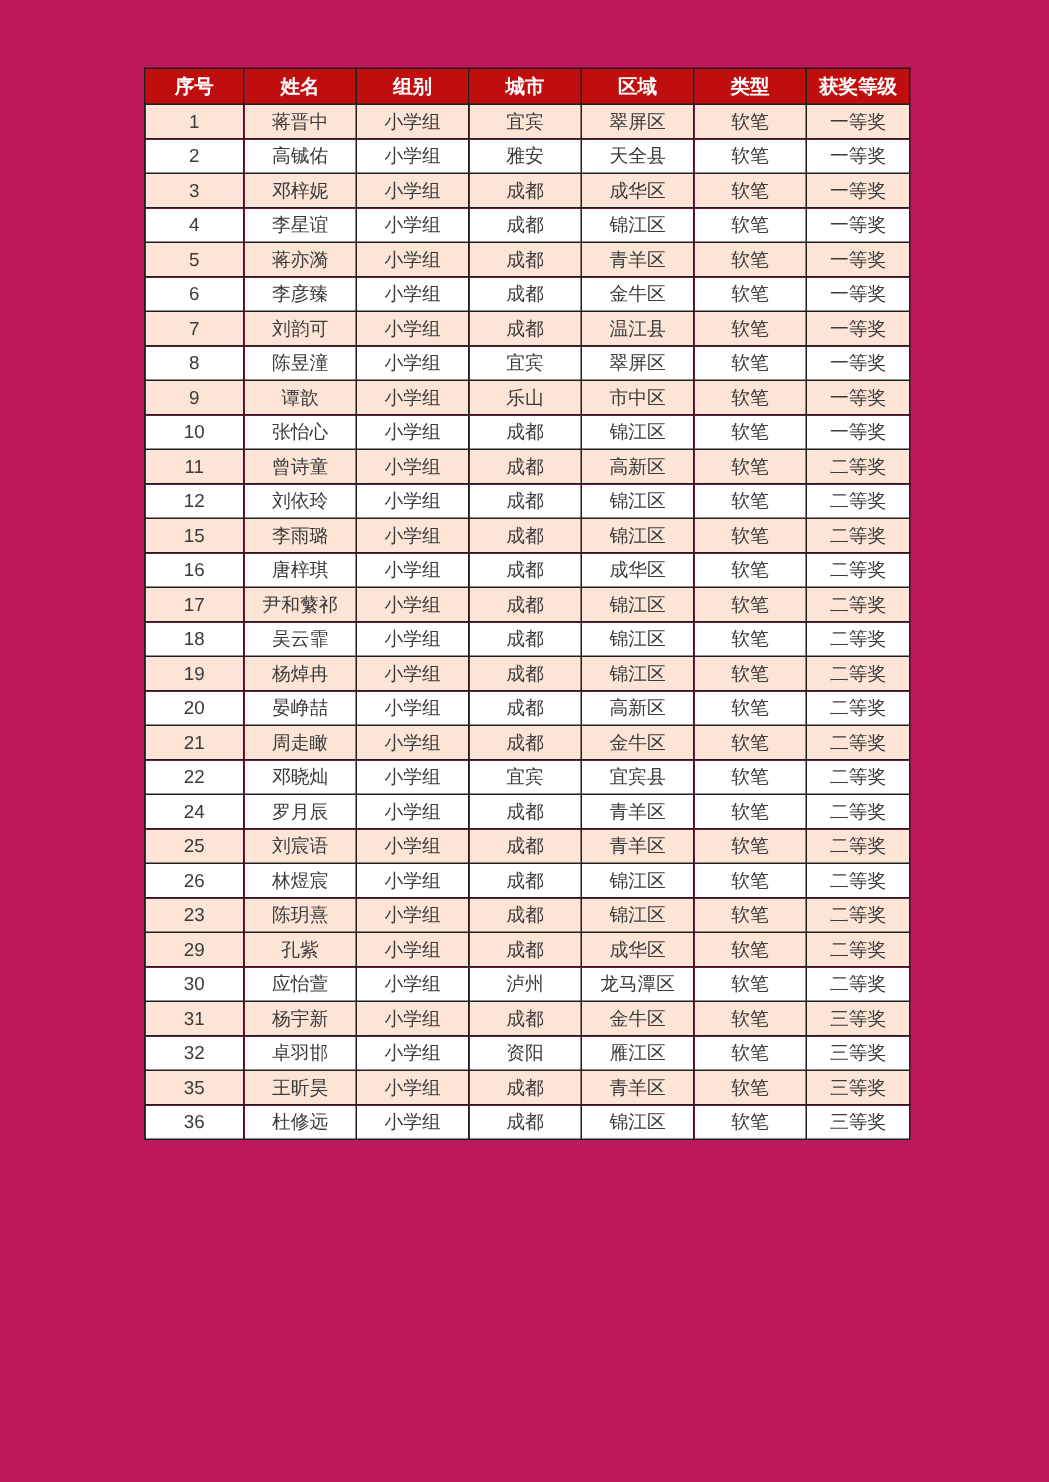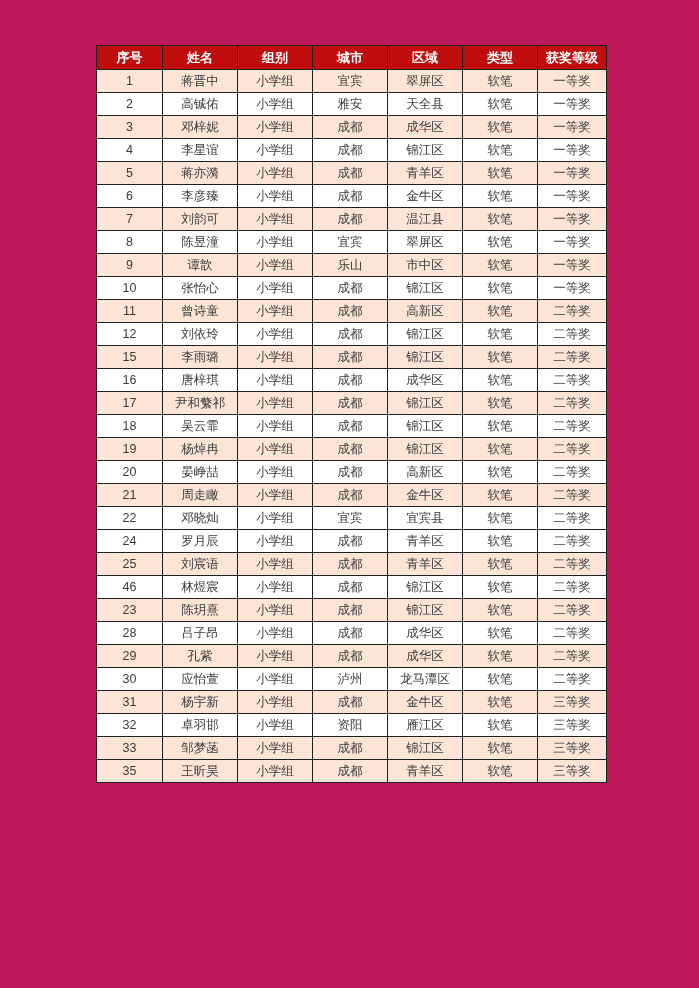--- a/index.html
+++ b/index.html
@@ -274,46 +274,37 @@
         <tr class="odd">
           <td>25</td>
           <td>刘宸语</td>
           <td>小学组</td>
           <td>成都</td>
           <td>青羊区</td>
           <td>软笔</td>
           <td>二等奖</td>
         </tr>
         <tr class="even">
-          <td>46</td>
+          <td>26</td>
           <td>林煜宸</td>
           <td>小学组</td>
           <td>成都</td>
           <td>锦江区</td>
           <td>软笔</td>
           <td>二等奖</td>
         </tr>
         <tr class="odd">
           <td>23</td>
           <td>陈玥熹</td>
           <td>小学组</td>
           <td>成都</td>
           <td>锦江区</td>
           <td>软笔</td>
           <td>二等奖</td>
         </tr>
-        <tr class="even">
-          <td>28</td>
-          <td>吕子昂</td>
-          <td>小学组</td>
-          <td>成都</td>
-          <td>成华区</td>
-          <td>软笔</td>
-          <td>二等奖</td>
-        </tr>
         <tr class="odd">
           <td>29</td>
           <td>孔紫</td>
           <td>小学组</td>
           <td>成都</td>
           <td>成华区</td>
           <td>软笔</td>
           <td>二等奖</td>
         </tr>
         <tr class="even">
@@ -337,32 +328,32 @@
         <tr class="even">
           <td>32</td>
           <td>卓羽邯</td>
           <td>小学组</td>
           <td>资阳</td>
           <td>雁江区</td>
           <td>软笔</td>
           <td>三等奖</td>
         </tr>
         <tr class="odd">
-          <td>33</td>
-          <td>邹梦菡</td>
-          <td>小学组</td>
-          <td>成都</td>
-          <td>锦江区</td>
-          <td>软笔</td>
-          <td>三等奖</td>
-        </tr>
-        <tr class="odd">
           <td>35</td>
           <td>王昕昊</td>
           <td>小学组</td>
           <td>成都</td>
           <td>青羊区</td>
+          <td>软笔</td>
+          <td>三等奖</td>
+        </tr>
+        <tr class="even">
+          <td>36</td>
+          <td>杜修远</td>
+          <td>小学组</td>
+          <td>成都</td>
+          <td>锦江区</td>
           <td>软笔</td>
           <td>三等奖</td>
         </tr>
       </tbody>
   </table>
 </div>
 
 </body></html>

